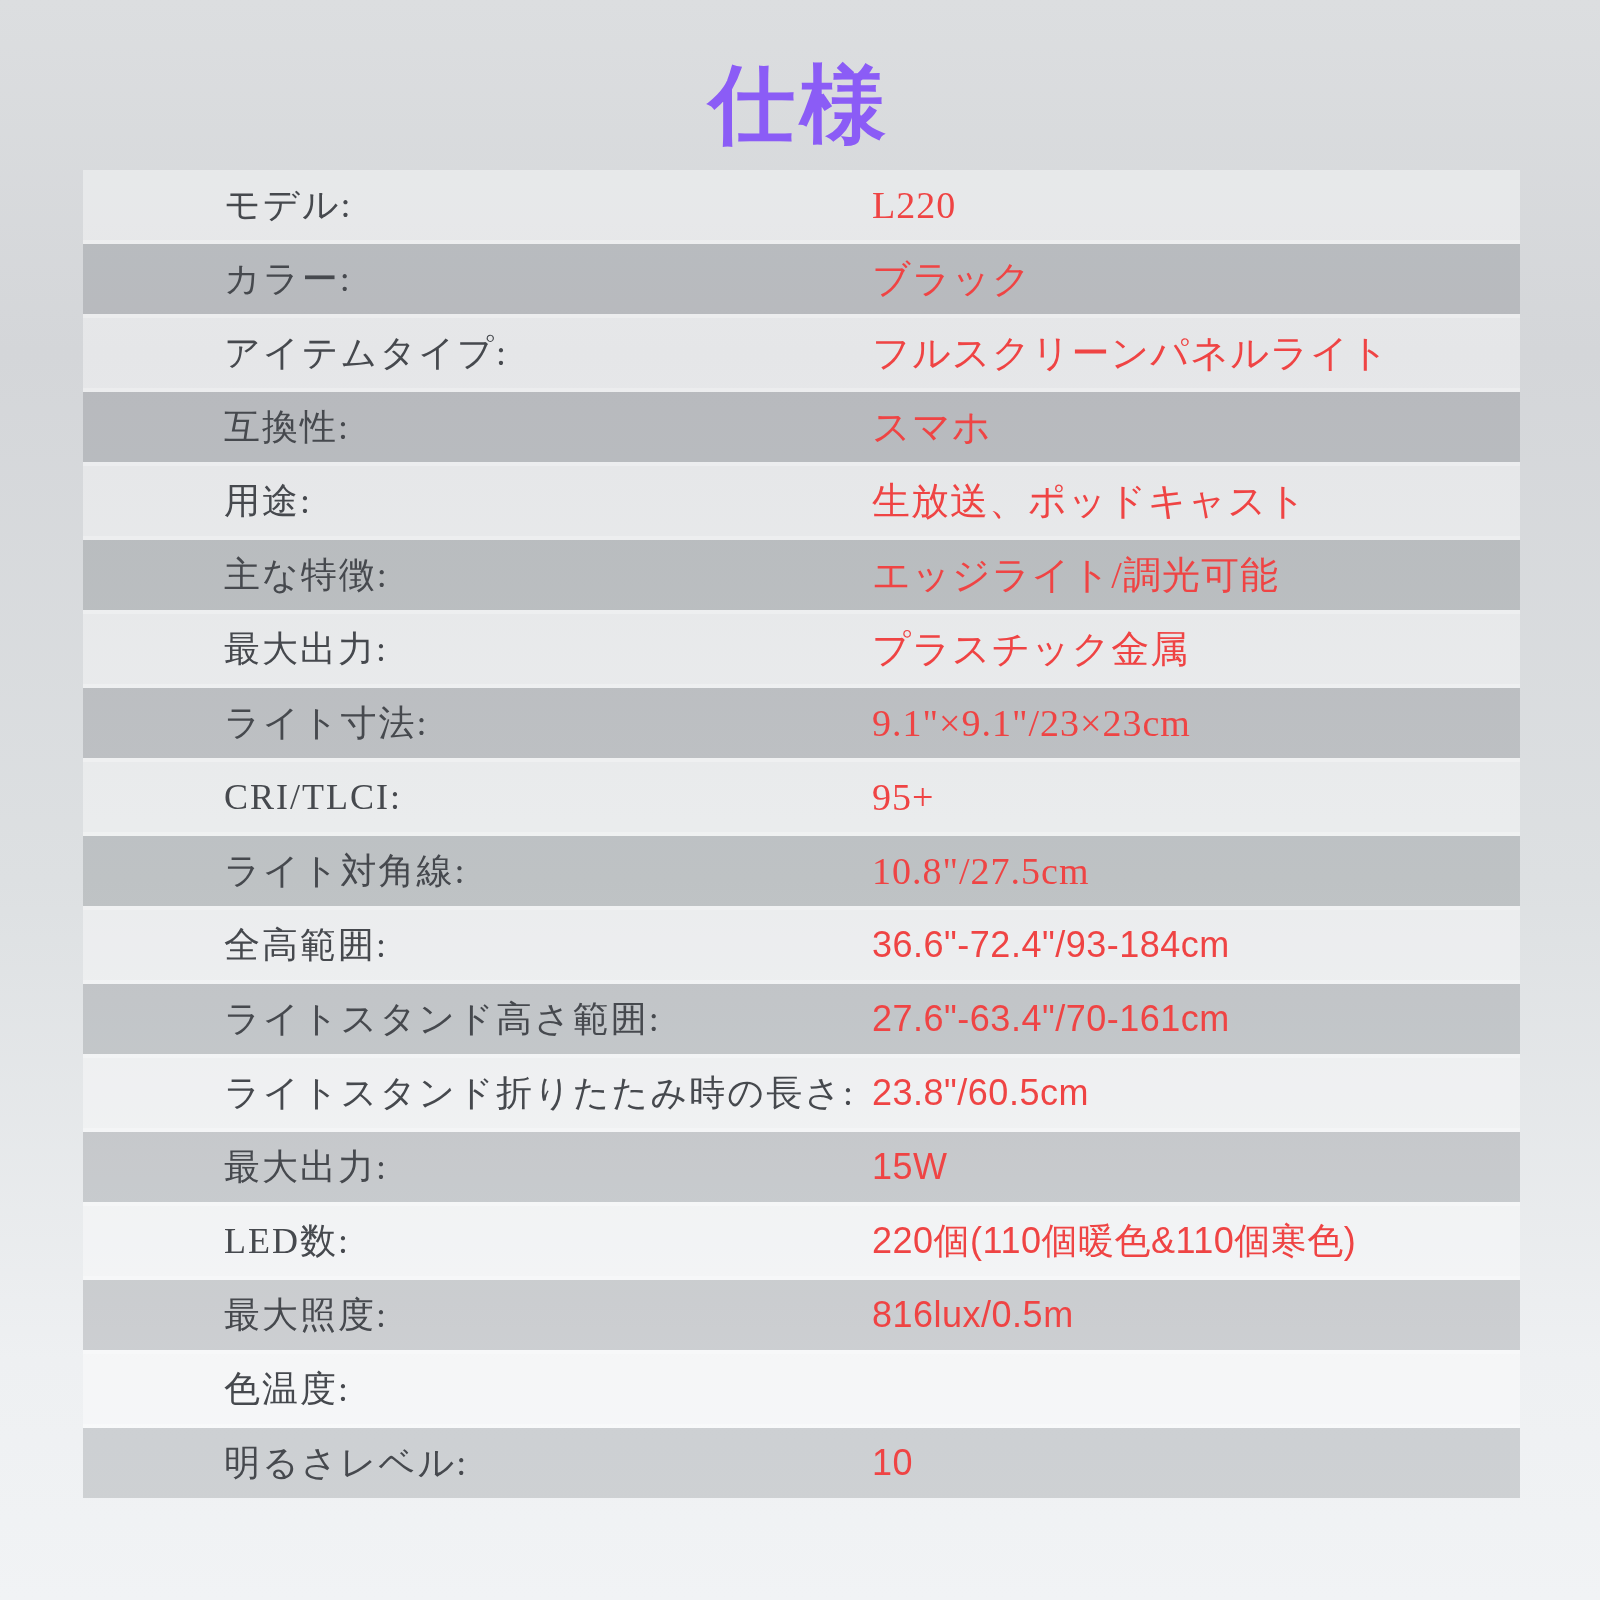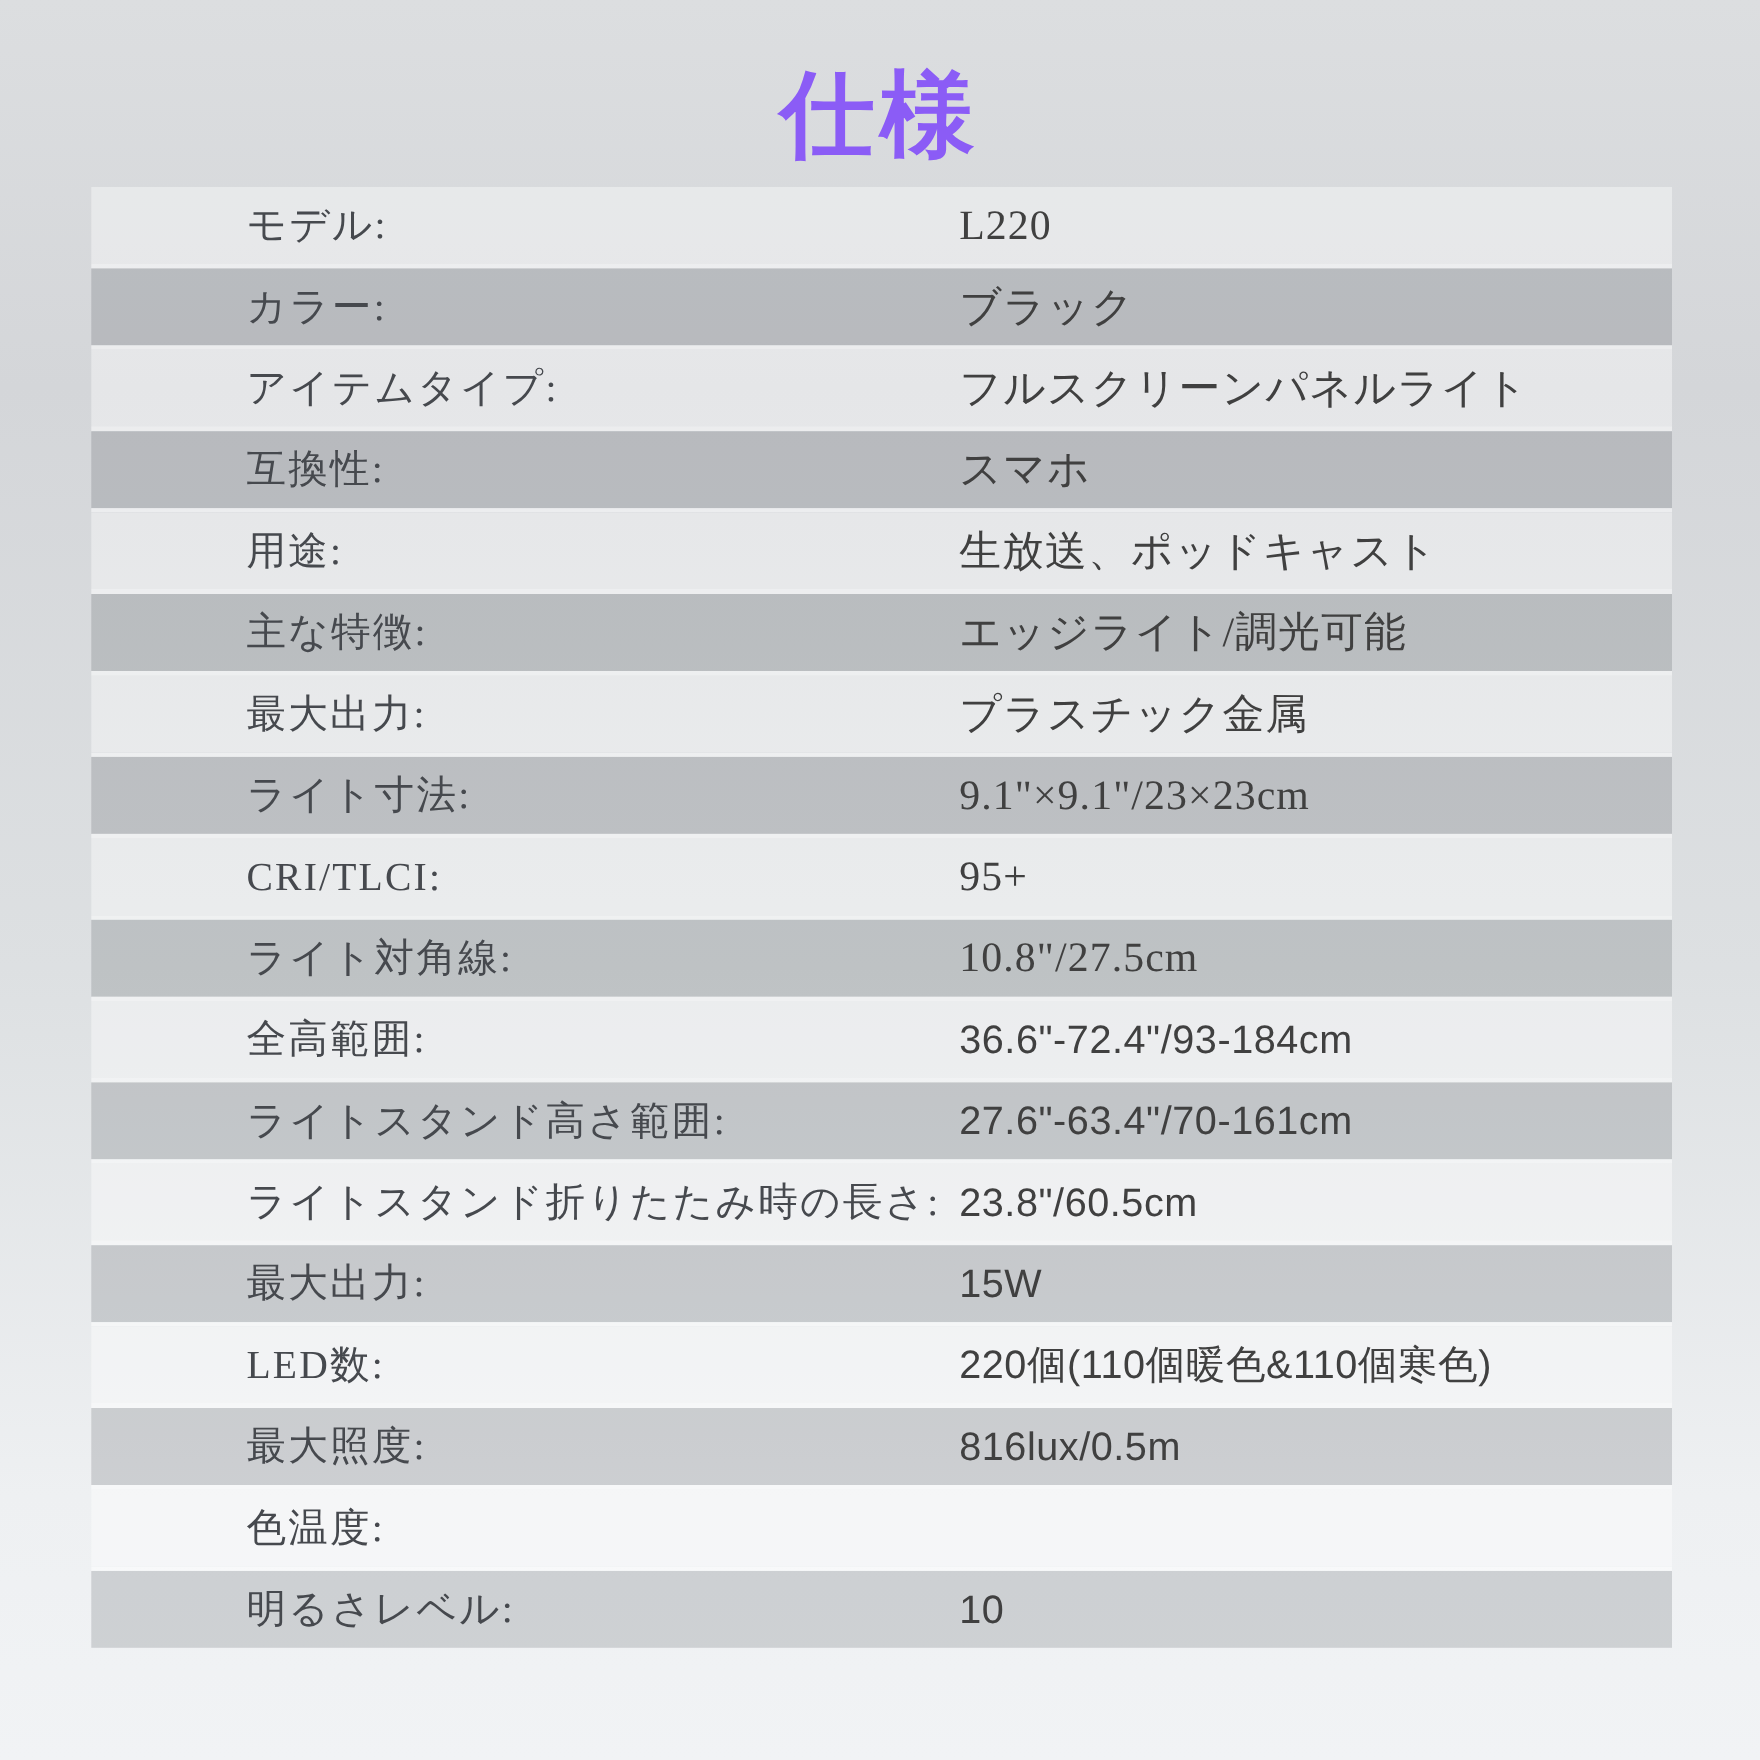--- a/index.html
+++ b/index.html
@@ -57,21 +57,21 @@
     color: #46494e;
     letter-spacing: 2px;
     white-space: nowrap;
   }
   .spec-value {
     position: absolute;
     left: 789px;
     top: 50%;
     transform: translateY(-50%);
     font-size: 38px;
-    color: #404040;
+    color: #ef4444;
     letter-spacing: 1px;
     white-space: nowrap;
   }
   
   .spec-row:nth-child(n+11) .spec-value {
     font-family: "Liberation Sans", "DejaVu Sans", sans-serif;
     font-size: 36px;
     letter-spacing: 0.5px;
   }
 </style>

